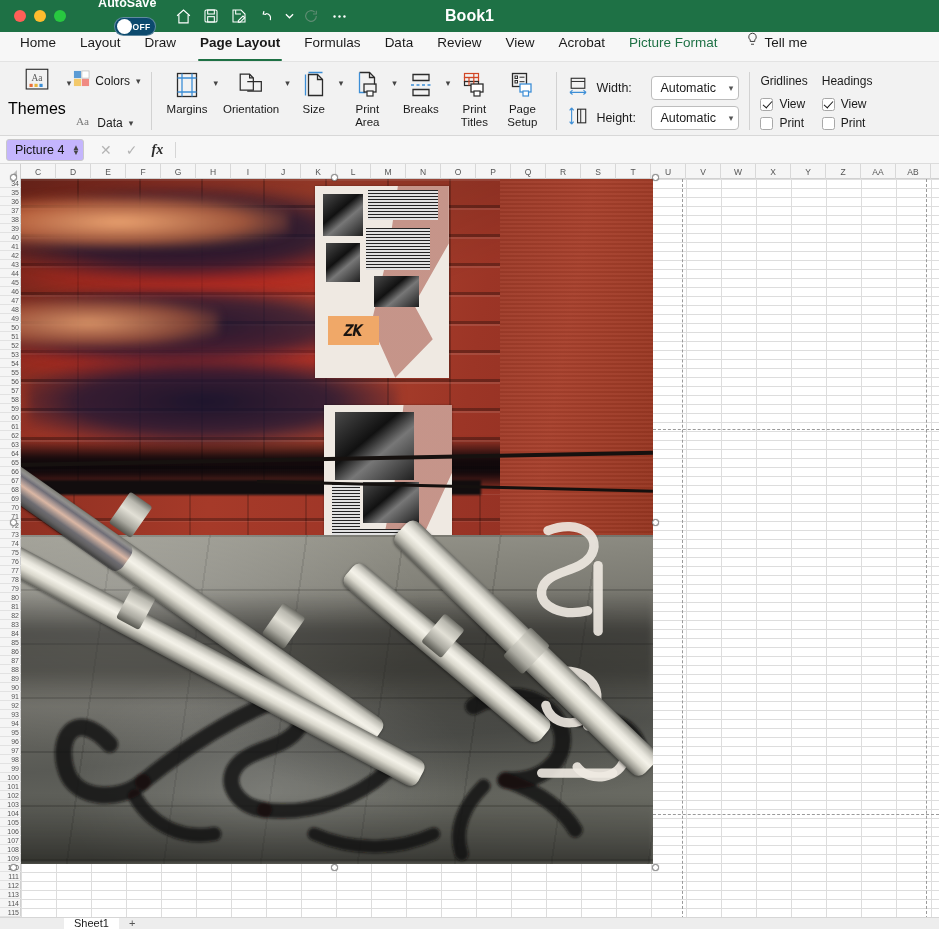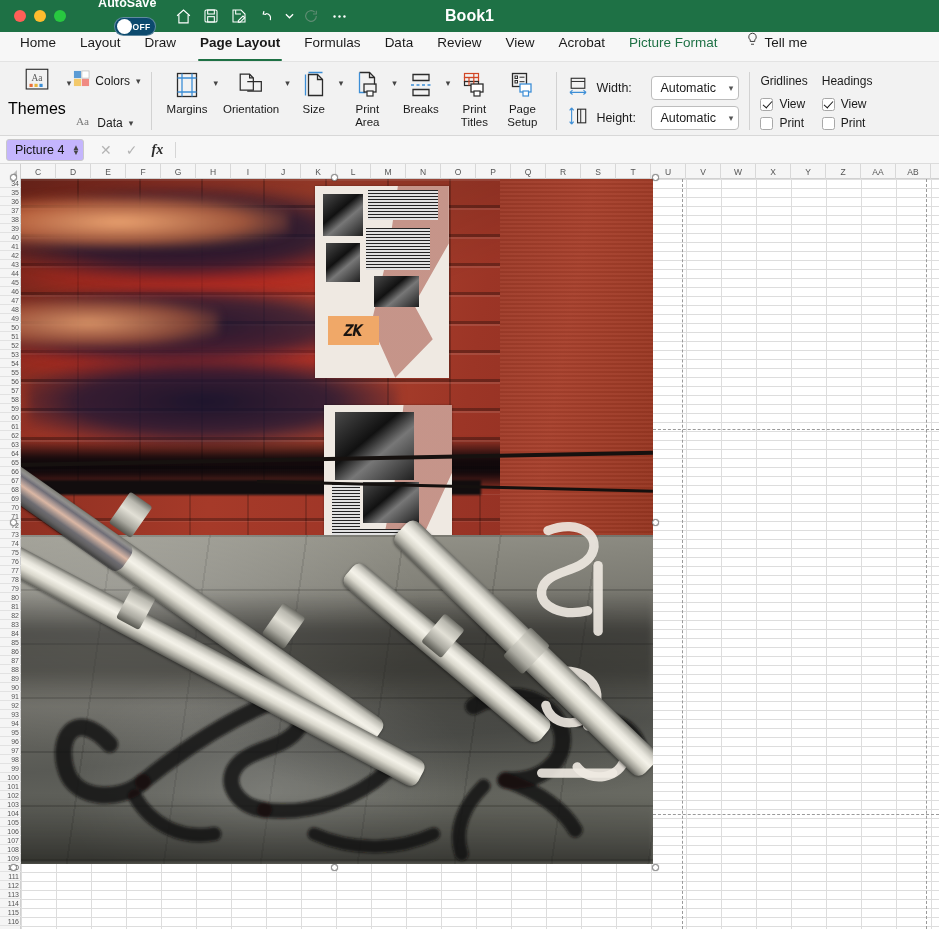--- a/index.html
+++ b/index.html
@@ -993,14 +993,18 @@
       <div class="rh">109</div>
       <div class="rh">110</div>
       <div class="rh">111</div>
       <div class="rh">112</div>
       <div class="rh">113</div>
       <div class="rh">114</div>
       <div class="rh">115</div>
       <div class="rh">116</div>
     </div>
 
+  <div class="sheetbar">
+    <div class="stab sel">Sheet1</div>
+    <div class="splus">+</div>
+  </div>
 
 </div>
 
 </body></html>

